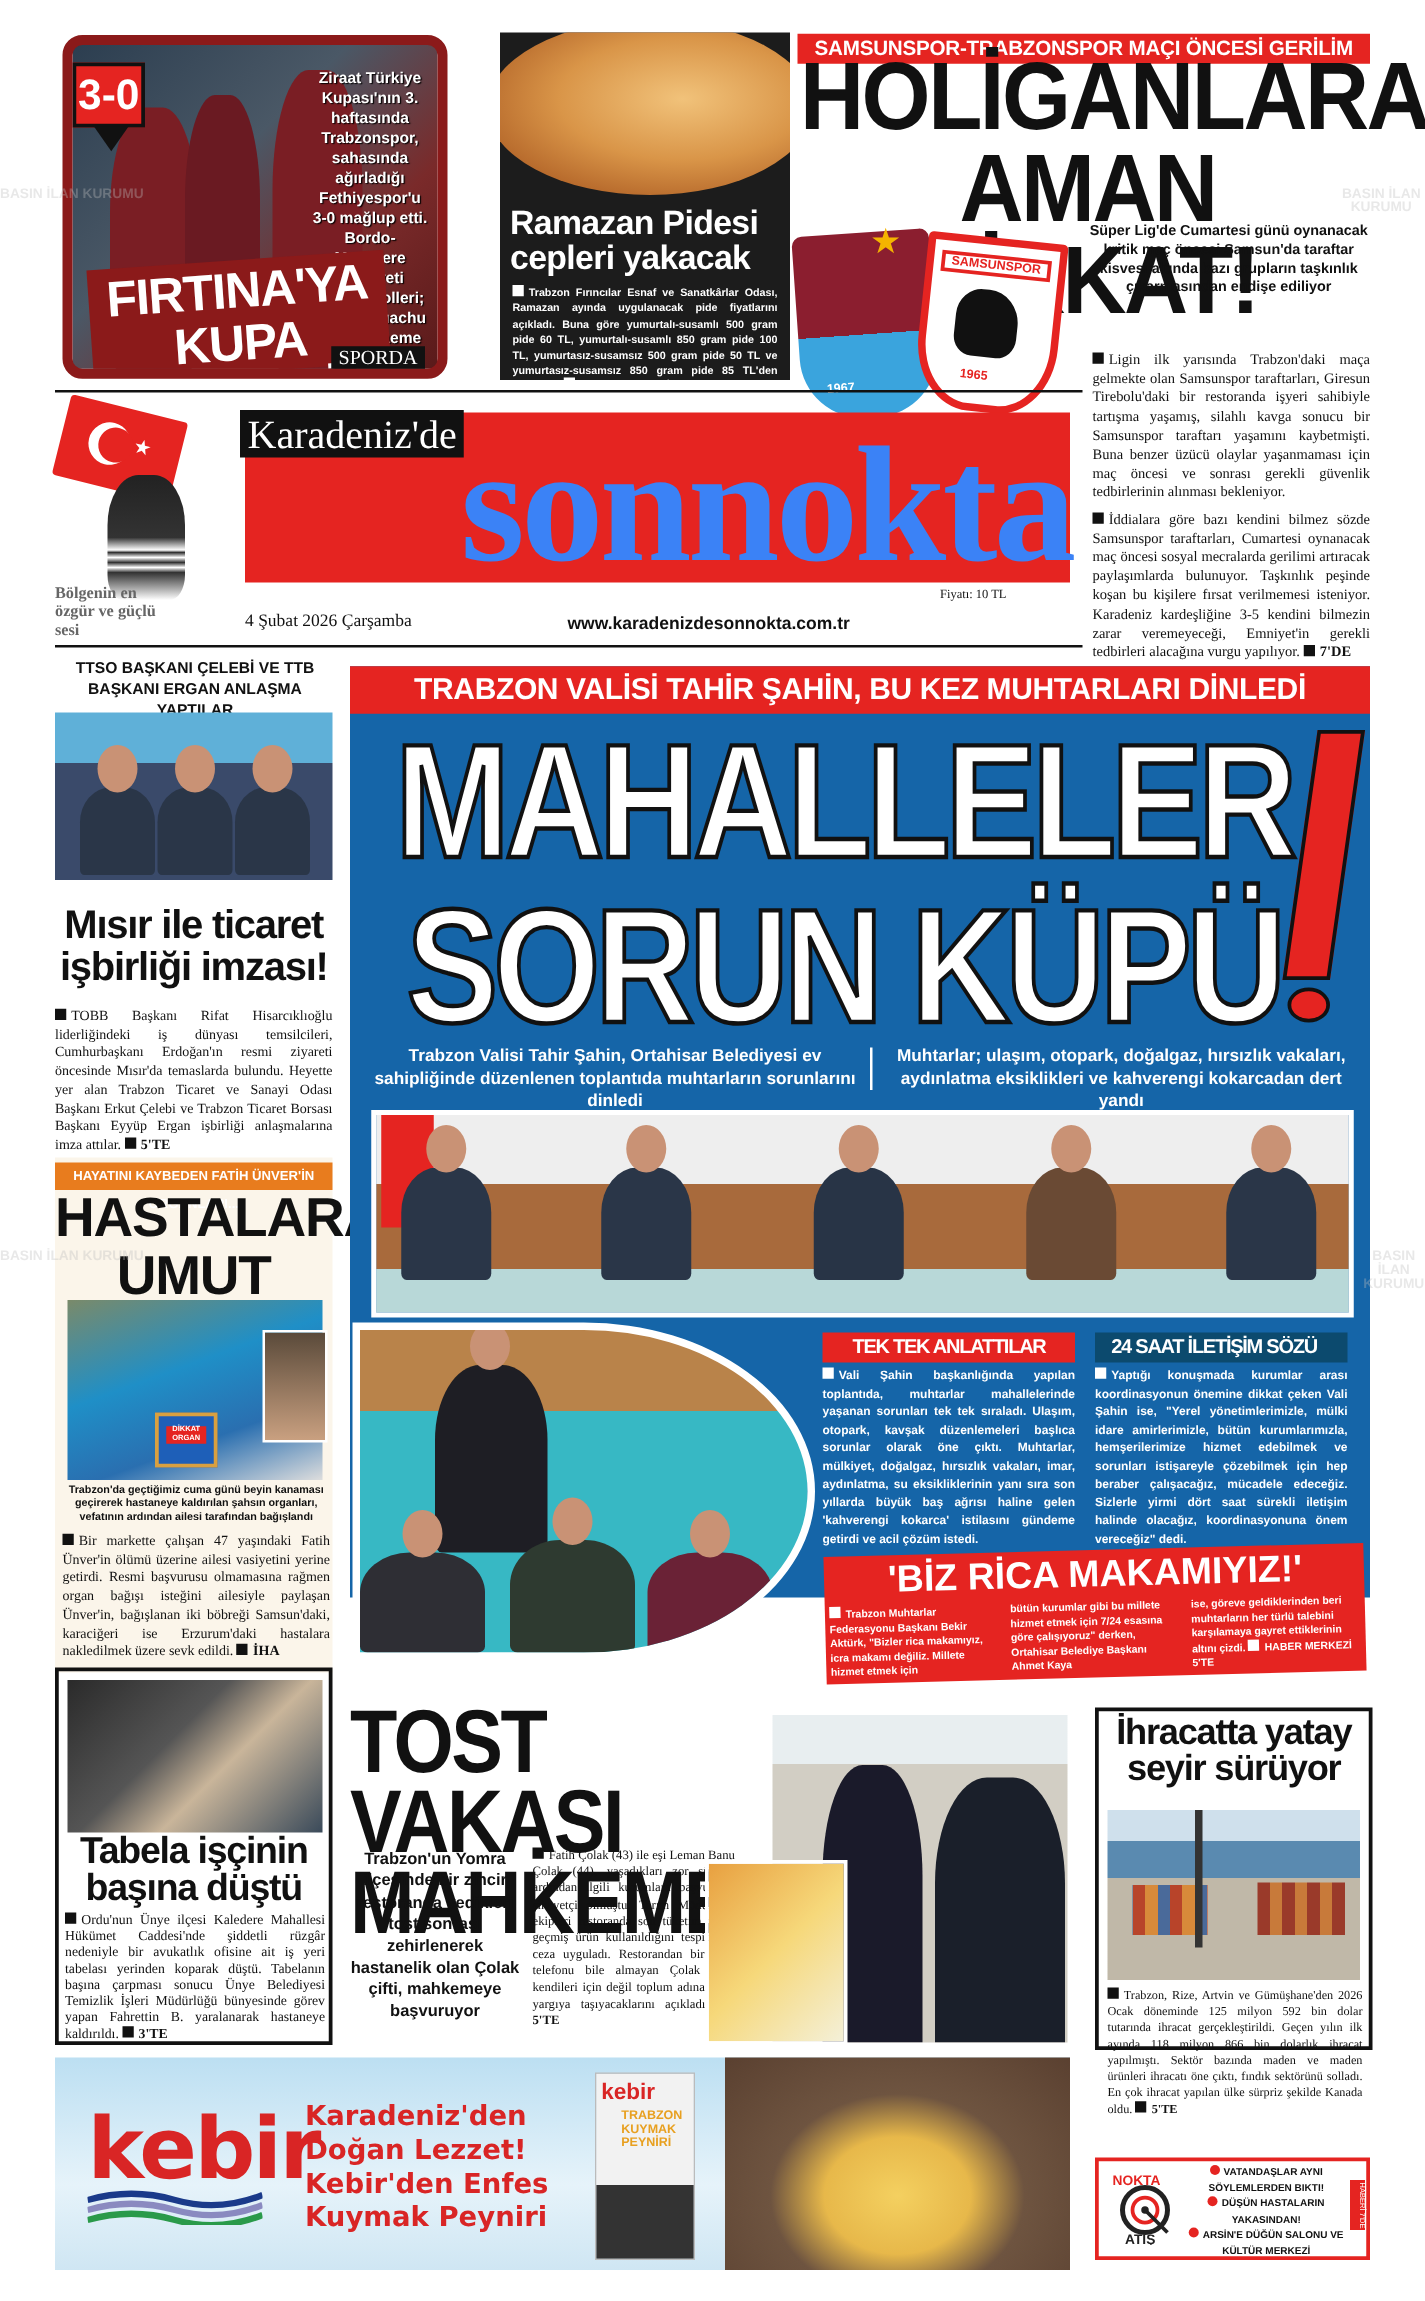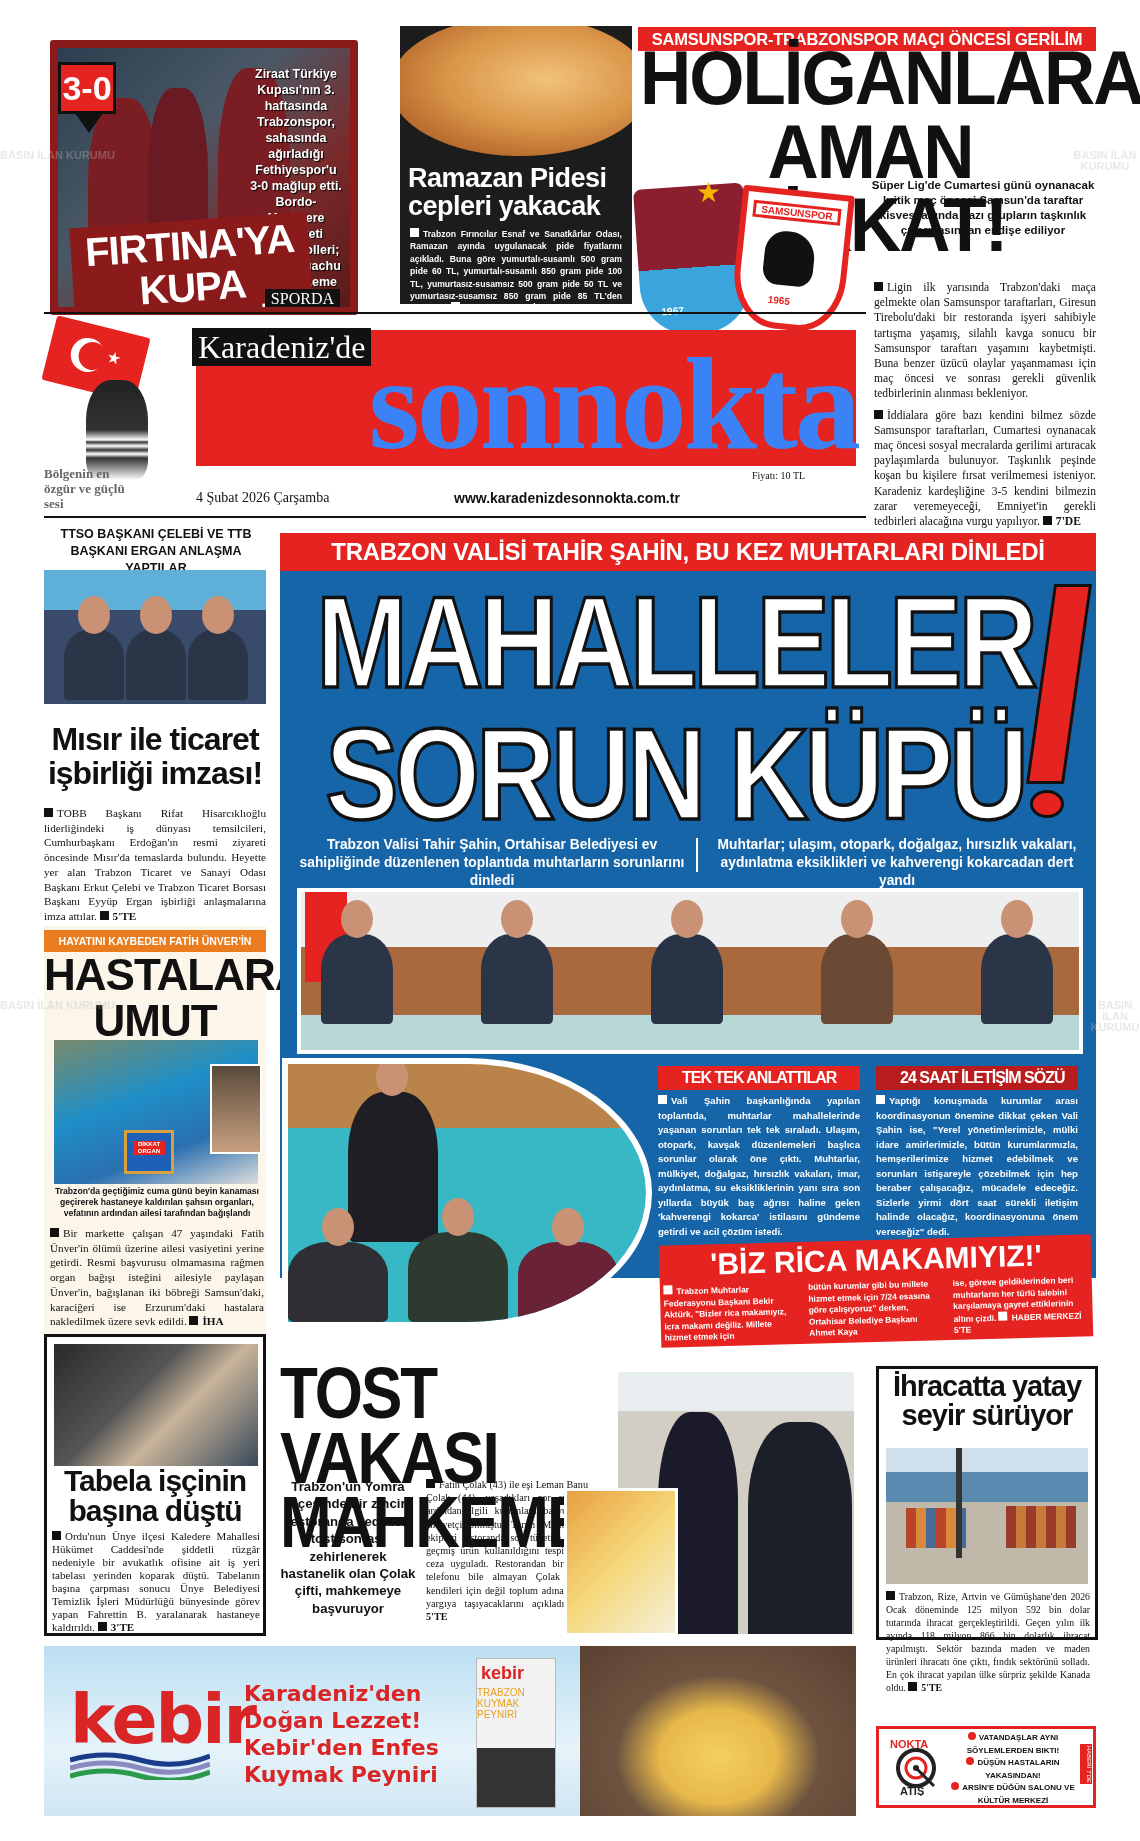--- a/index.html
+++ b/index.html
@@ -6,21 +6,21 @@
 html,body{width:1140px;height:1841px;background:#fff;overflow:hidden}
 body{position:relative;font-family:"Liberation Sans",sans-serif;color:#111}
 .abs{position:absolute}
 .serif{font-family:"Liberation Serif",serif}
 .photo{background:#888;overflow:hidden}
 .sq{display:inline-block;width:9px;height:9px;background:#111;margin-right:4px;vertical-align:baseline}
 .sqw{display:inline-block;width:9px;height:9px;background:#fff;margin-right:4px}
 .just{text-align:justify}
 
 
-#sport{left:50px;top:40px;width:308px;height:275px;border:8px solid #8b1a1a;border-radius:3px;background:linear-gradient(135deg,#2c3e50 0%,#4a5866 40%,#7a2a2a 70%,#5a1a1a 100%);overflow:hidden}
+#sport{left:50px;top:28px;width:308px;height:275px;border:8px solid #8b1a1a;border-radius:16px;background:linear-gradient(135deg,#2c3e50 0%,#4a5866 40%,#7a2a2a 70%,#5a1a1a 100%);overflow:hidden}
 #sport .score{left:0;top:14px;width:58px;height:52px;background:#e52421;border:3px solid #111;color:#fff;font-size:34px;font-weight:bold;text-align:center;line-height:46px}
 #sport .score:after{content:"";position:absolute;left:14px;bottom:-22px;border-left:14px solid transparent;border-right:14px solid transparent;border-top:20px solid #111}
 #sport .text{right:6px;top:18px;width:96px;color:#fff;font-size:12.5px;font-weight:bold;text-align:center;line-height:16px;text-shadow:1px 1px 1px #000}
 #sport .headline{left:14px;top:172px;width:238px;height:90px;background:#8b1a1a;color:#fff;font-size:40px;font-weight:bold;line-height:42px;text-align:center;transform:rotate(-4deg);padding-top:4px;letter-spacing:-1px}
 #sport .sporda{right:10px;bottom:-2px;background:#111;color:#fff;font-family:"Liberation Serif",serif;font-size:16px;padding:1px 6px}
 .player{position:absolute;border-radius:40% 40% 10% 10%;background:#7a1e24}
 
 
 #pide{left:400px;top:26px;width:232px;height:278px;background:#1c1c1c;overflow:hidden}
 #pide .bread{left:-10px;top:-10px;width:260px;height:140px;border-radius:50%;background:radial-gradient(ellipse at 60% 45%,#f1c27a 0%,#d99548 45%,#b76a2c 75%,#8a4a20 100%)}
@@ -81,21 +81,21 @@
 #main-exdot{left:1030px;top:790px;width:34px;height:28px;background:#e52421;border:3px solid #111;border-radius:50%}
 #main-sub1{left:292px;top:836px;width:400px;color:#fff;font-size:13.8px;font-weight:bold;line-height:18px;text-align:center}
 #main-sub2{left:704px;top:836px;width:386px;color:#fff;font-size:13.8px;font-weight:bold;line-height:18px;text-align:center}
 #main-divider{left:696px;top:838px;width:2px;height:34px;background:#fff}
 #main-photo1{left:297px;top:888px;width:786px;height:166px;border:4px solid #fff;background:linear-gradient(180deg,#eee 0 35%,#a86a3c 35% 78%,#b8d8d8 78% 100%)}
 .person{position:absolute;bottom:26px;width:72px;height:90px;background:#2a3648;border-radius:40% 40% 6% 6%}
 .head{position:absolute;top:-34px;left:20px;width:32px;height:38px;border-radius:50%;background:#c99275}
 #main-photo2{left:282px;top:1058px;width:370px;height:270px;border-radius:0 50% 50% 0/0 50% 50% 0;border:6px solid #fff;background:linear-gradient(180deg,#b9834a 0 25%,#37b8c4 25% 100%);overflow:hidden}
 #tek-h{left:658px;top:1066px;width:202px;height:24px;background:#e52421;color:#fff;font-size:16px;font-weight:bold;line-height:24px;padding-left:24px;letter-spacing:-1px}
 #tek-body{left:658px;top:1094px;width:202px;color:#fff;font-size:9.6px;font-weight:bold;line-height:14.5px}
-#saat-h{left:876px;top:1066px;width:202px;height:24px;background:#b91c1c;color:#fff;font-size:16px;font-weight:bold;line-height:24px;padding-left:24px;letter-spacing:-1px}
+#saat-h{left:876px;top:1066px;width:202px;height:24px;background:#0c4a6e;color:#fff;font-size:16px;font-weight:bold;line-height:24px;padding-left:13px;letter-spacing:-1px}
 #saat-body{left:876px;top:1094px;width:202px;color:#fff;font-size:9.6px;font-weight:bold;line-height:14.5px}
 #rica{left:660px;top:1240px;width:432px;height:102px;background:#e52421;transform:rotate(-1.5deg)}
 #rica-h{left:660px;top:1242px;width:432px;color:#fff;font-size:30px;font-weight:900;line-height:36px;text-align:center;transform:rotate(-1.5deg)}
 #rica-body{left:664px;top:1280px;width:424px;color:#fff;font-size:8.4px;font-weight:bold;line-height:11.5px;display:flex;gap:10px;transform:rotate(-1.5deg)}
 #rica-body div{flex:1}
 
 
 #tabela-box{left:44px;top:1334px;width:222px;height:302px;border:3px solid #111}
 #tabela-photo{left:54px;top:1344px;width:204px;height:122px;background:linear-gradient(135deg,#2a2a2a 0,#555 40%,#c9b59a 60%,#3a4a5a 100%)}
 #tabela-h{left:48px;top:1466px;width:214px;font-size:30px;font-weight:900;line-height:30px;text-align:center;letter-spacing:-1px}
@@ -116,21 +116,21 @@
 #ihr-photo{left:886px;top:1448px;width:202px;height:136px;background:linear-gradient(180deg,#cfe0ec 0 18%,#5a8ab0 18% 40%,#c0b8a8 40% 100%)}
 #ihr-body{left:886px;top:1590px;width:204px;font-family:"Liberation Serif",serif;font-size:9.8px;line-height:13px}
 
 
 #ad{left:44px;top:1646px;width:812px;height:170px;background:linear-gradient(180deg,#bcdff2 0%,#e6f3fa 60%,#cfe6f3 100%);overflow:hidden}
 #ad-logo{left:70px;top:1680px;color:#d92525;font-size:68px;font-weight:bold;letter-spacing:-2px;font-family:"DejaVu Sans",sans-serif}
 #ad-waves{left:70px;top:1750px;width:140px;height:30px}
 #ad-slogan{left:244px;top:1680px;width:226px;color:#d92525;font-size:22px;font-weight:bold;line-height:27px;font-family:"DejaVu Sans",sans-serif}
 #ad-pack{left:476px;top:1658px;width:80px;height:150px;background:linear-gradient(180deg,#f2f2f2 0 60%,#333 60% 100%);border:1px solid #bbb}
 #ad-pack .k{left:4px;top:4px;color:#d92525;font-size:18px;font-weight:bold}
-#ad-pack .t{left:0;top:28px;color:#e8a020;font-size:10px;font-weight:normal;line-height:11px}
+#ad-pack .t{left:20px;top:28px;color:#e8a020;font-size:10px;font-weight:bold;line-height:11px}
 #ad-food{left:580px;top:1646px;width:276px;height:170px;background:radial-gradient(ellipse at 50% 65%,#f4d060 0%,#e7b84a 30%,#6e5440 52%,#5a4030 100%)}
 
 
 #nokta{left:876px;top:1726px;width:220px;height:82px;border:3px solid #e52421;background:#fff}
 #nokta-target{left:884px;top:1736px;width:64px;height:60px}
 #nokta-items{left:950px;top:1732px;width:126px;font-size:8px;font-weight:bold;line-height:12.6px;text-align:center}
 .rdot{display:inline-block;width:8px;height:8px;border-radius:50%;background:#e52421;margin-right:3px}
 #nokta-side{left:1080px;top:1744px;width:12px;height:40px;background:#e52421;color:#fff;font-size:6px;writing-mode:vertical-rl;text-align:center}
 
 .wm{position:absolute;color:rgba(190,190,190,0.35);font-size:11px;font-weight:bold;pointer-events:none;line-height:11px;text-align:center}

